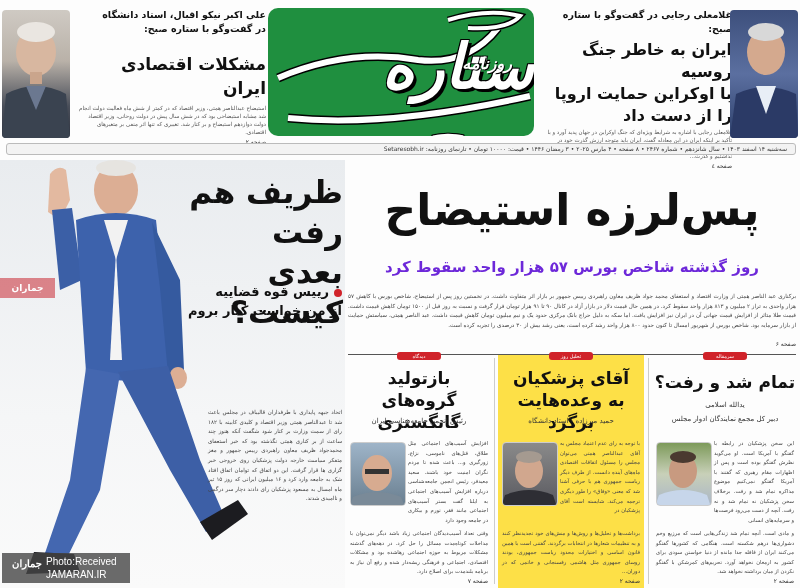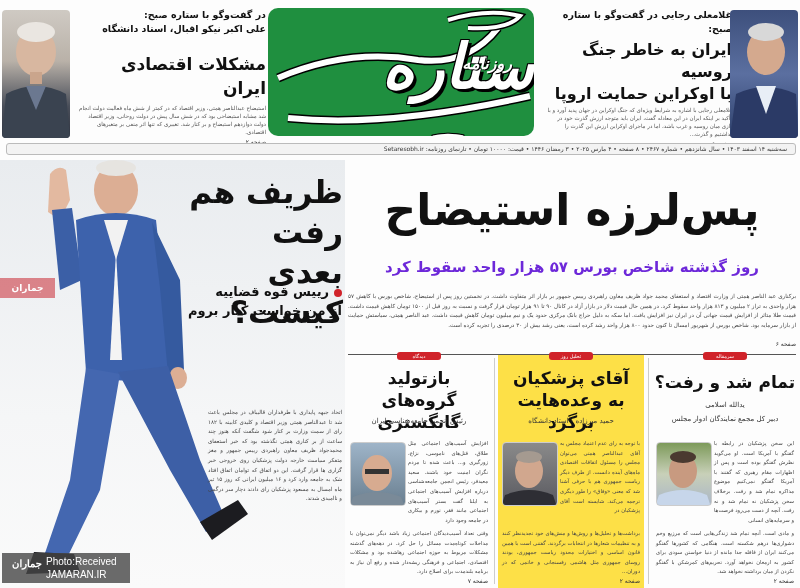--- a/index.html
+++ b/index.html
@@ -61,22 +61,22 @@
     <div class="photo" style="left:2px; background: linear-gradient(180deg,#cfcac3 0%,#b9b1a8 40%,#4a4f5a 75%,#2e3340 100%);">
       <svg width="68" height="128" viewBox="0 0 68 128">
         <ellipse cx="34" cy="42" rx="20" ry="24" fill="#d8b7a0"></ellipse>
         <ellipse cx="34" cy="22" rx="19" ry="10" fill="#eae6e1"></ellipse>
         <rect x="28" y="62" width="12" height="12" fill="#caa58c"></rect>
         <path d="M0 128 L4 84 Q34 68 64 84 L68 128 Z" fill="#3a4350"></path>
         <path d="M24 76 L34 100 L44 76 Z" fill="#6b7890"></path>
       </svg>
     </div>
     <div class="rtl" style="position:absolute; left:76px; top:2px; width:190px;">
+      <div class="kicker">علی اکبر نیکو اقبال، استاد دانشگاه</div>
       <div class="kicker">در گفت‌وگو با ستاره صبح:</div>
-      <div class="kicker">علی اکبر نیکو اقبال، استاد دانشگاه</div>
       <div class="headline" style="margin-top:16px;">مشکلات اقتصادی ایران</div>
       <div class="lede">استیضاح عبدالناصر همتی، وزیر اقتصاد که در کمتر از شش ماه فعالیت دولت انجام شد مشابه استیضاحی بود که در شش سال پیش در دولت روحانی، وزیر اقتصاد دولت دوازدهم استیضاح و بر کنار شد. تغییری که تنها اثر منفی بر متغیرهای اقتصادی.</div>
       <div class="pageref">صفحه ۲</div>
     </div>
   </div>
 
   <div class="masthead">
     <svg class="swoosh" width="266" height="128" viewBox="0 0 266 128">
       <path d="M10 70 Q80 40 150 52 Q200 58 230 20" stroke="#000" stroke-width="9" fill="none"></path>
       <path d="M10 70 Q80 40 150 52 Q200 58 230 20" stroke="#fff" stroke-width="6" fill="none"></path>
@@ -87,20 +87,21 @@
     </svg>
     <div class="brand">ستاره صبح</div>
     <div class="daily">روزنامه</div>
   </div>
 
   <div class="side-story" style="left:538px; width:262px; height:135px;">
     <div class="rtl" style="position:absolute; left:8px; top:2px; width:186px;">
       <div class="kicker">غلامعلی رجایی در گفت‌وگو با ستاره صبح:</div>
       <div class="headline" style="margin-top:3px; font-size:16px; line-height:22px;">ایران به خاطر جنگ روسیه</div>
       <div class="headline" style="font-size:16px; line-height:22px;">با اوکراین حمایت اروپا</div>
+      <div class="headline" style="font-size:16px; line-height:22px;">را از دست داد</div>
       <div class="lede" style="margin-top:1px;">غلامعلی رجایی با اشاره به شرایط ویژه‌ای که جنگ اوکراین در جهان پدید آورد و با تأکید بر اینکه ایران در این معادله گفت، ایران باید متوجه ارزش گذرت خود در بازی میان روسیه و غرب باشد، اما در ماجرای اوکراین ارزش این گذرت را نداشتیم و گذرت...</div>
       <div class="pageref">صفحه ٤</div>
     </div>
     <div class="photo" style="left:192px; width:68px; background: linear-gradient(180deg,#3d4f7c 0%,#5b6fa0 50%,#2d3f6a 100%);">
       <svg width="68" height="128" viewBox="0 0 68 128">
         <ellipse cx="36" cy="42" rx="19" ry="23" fill="#d4a98e"></ellipse>
         <ellipse cx="36" cy="22" rx="18" ry="9" fill="#d8d8d8"></ellipse>
         <path d="M0 128 L6 84 Q36 70 66 84 L68 128 Z" fill="#2b3a66"></path>
         <path d="M26 76 L36 104 L46 76 Z" fill="#e8eef6"></path>
       </svg>

